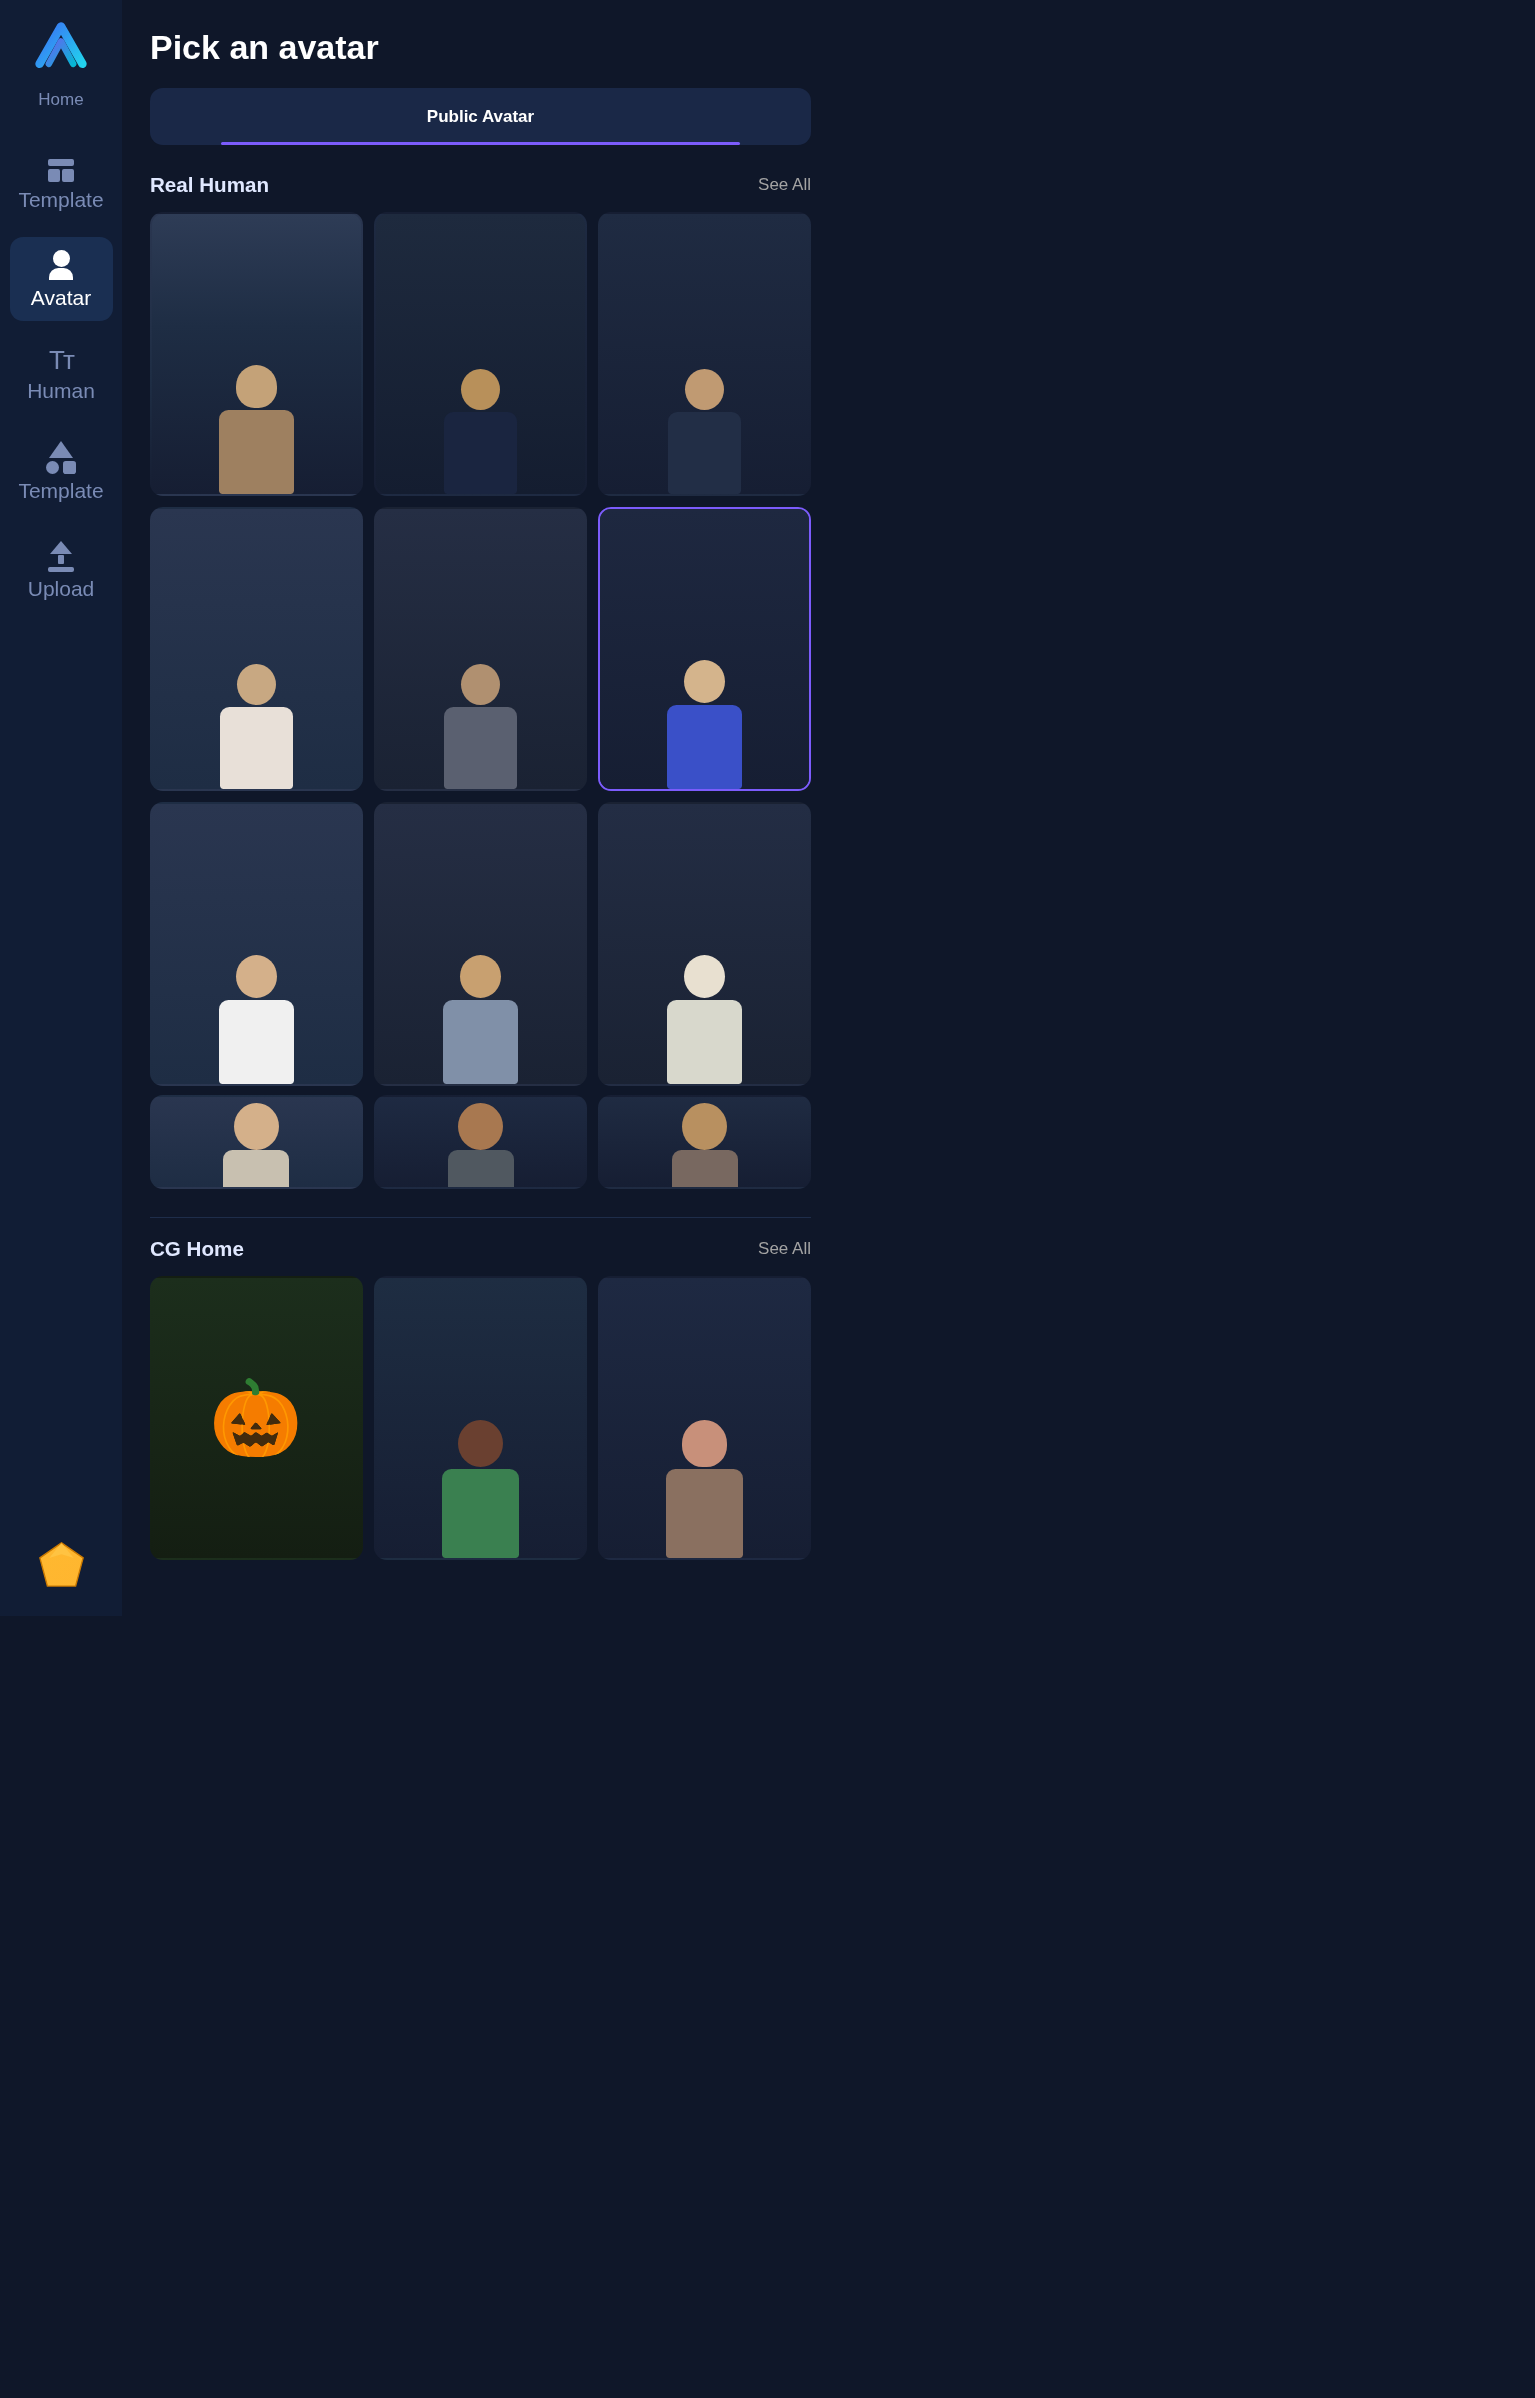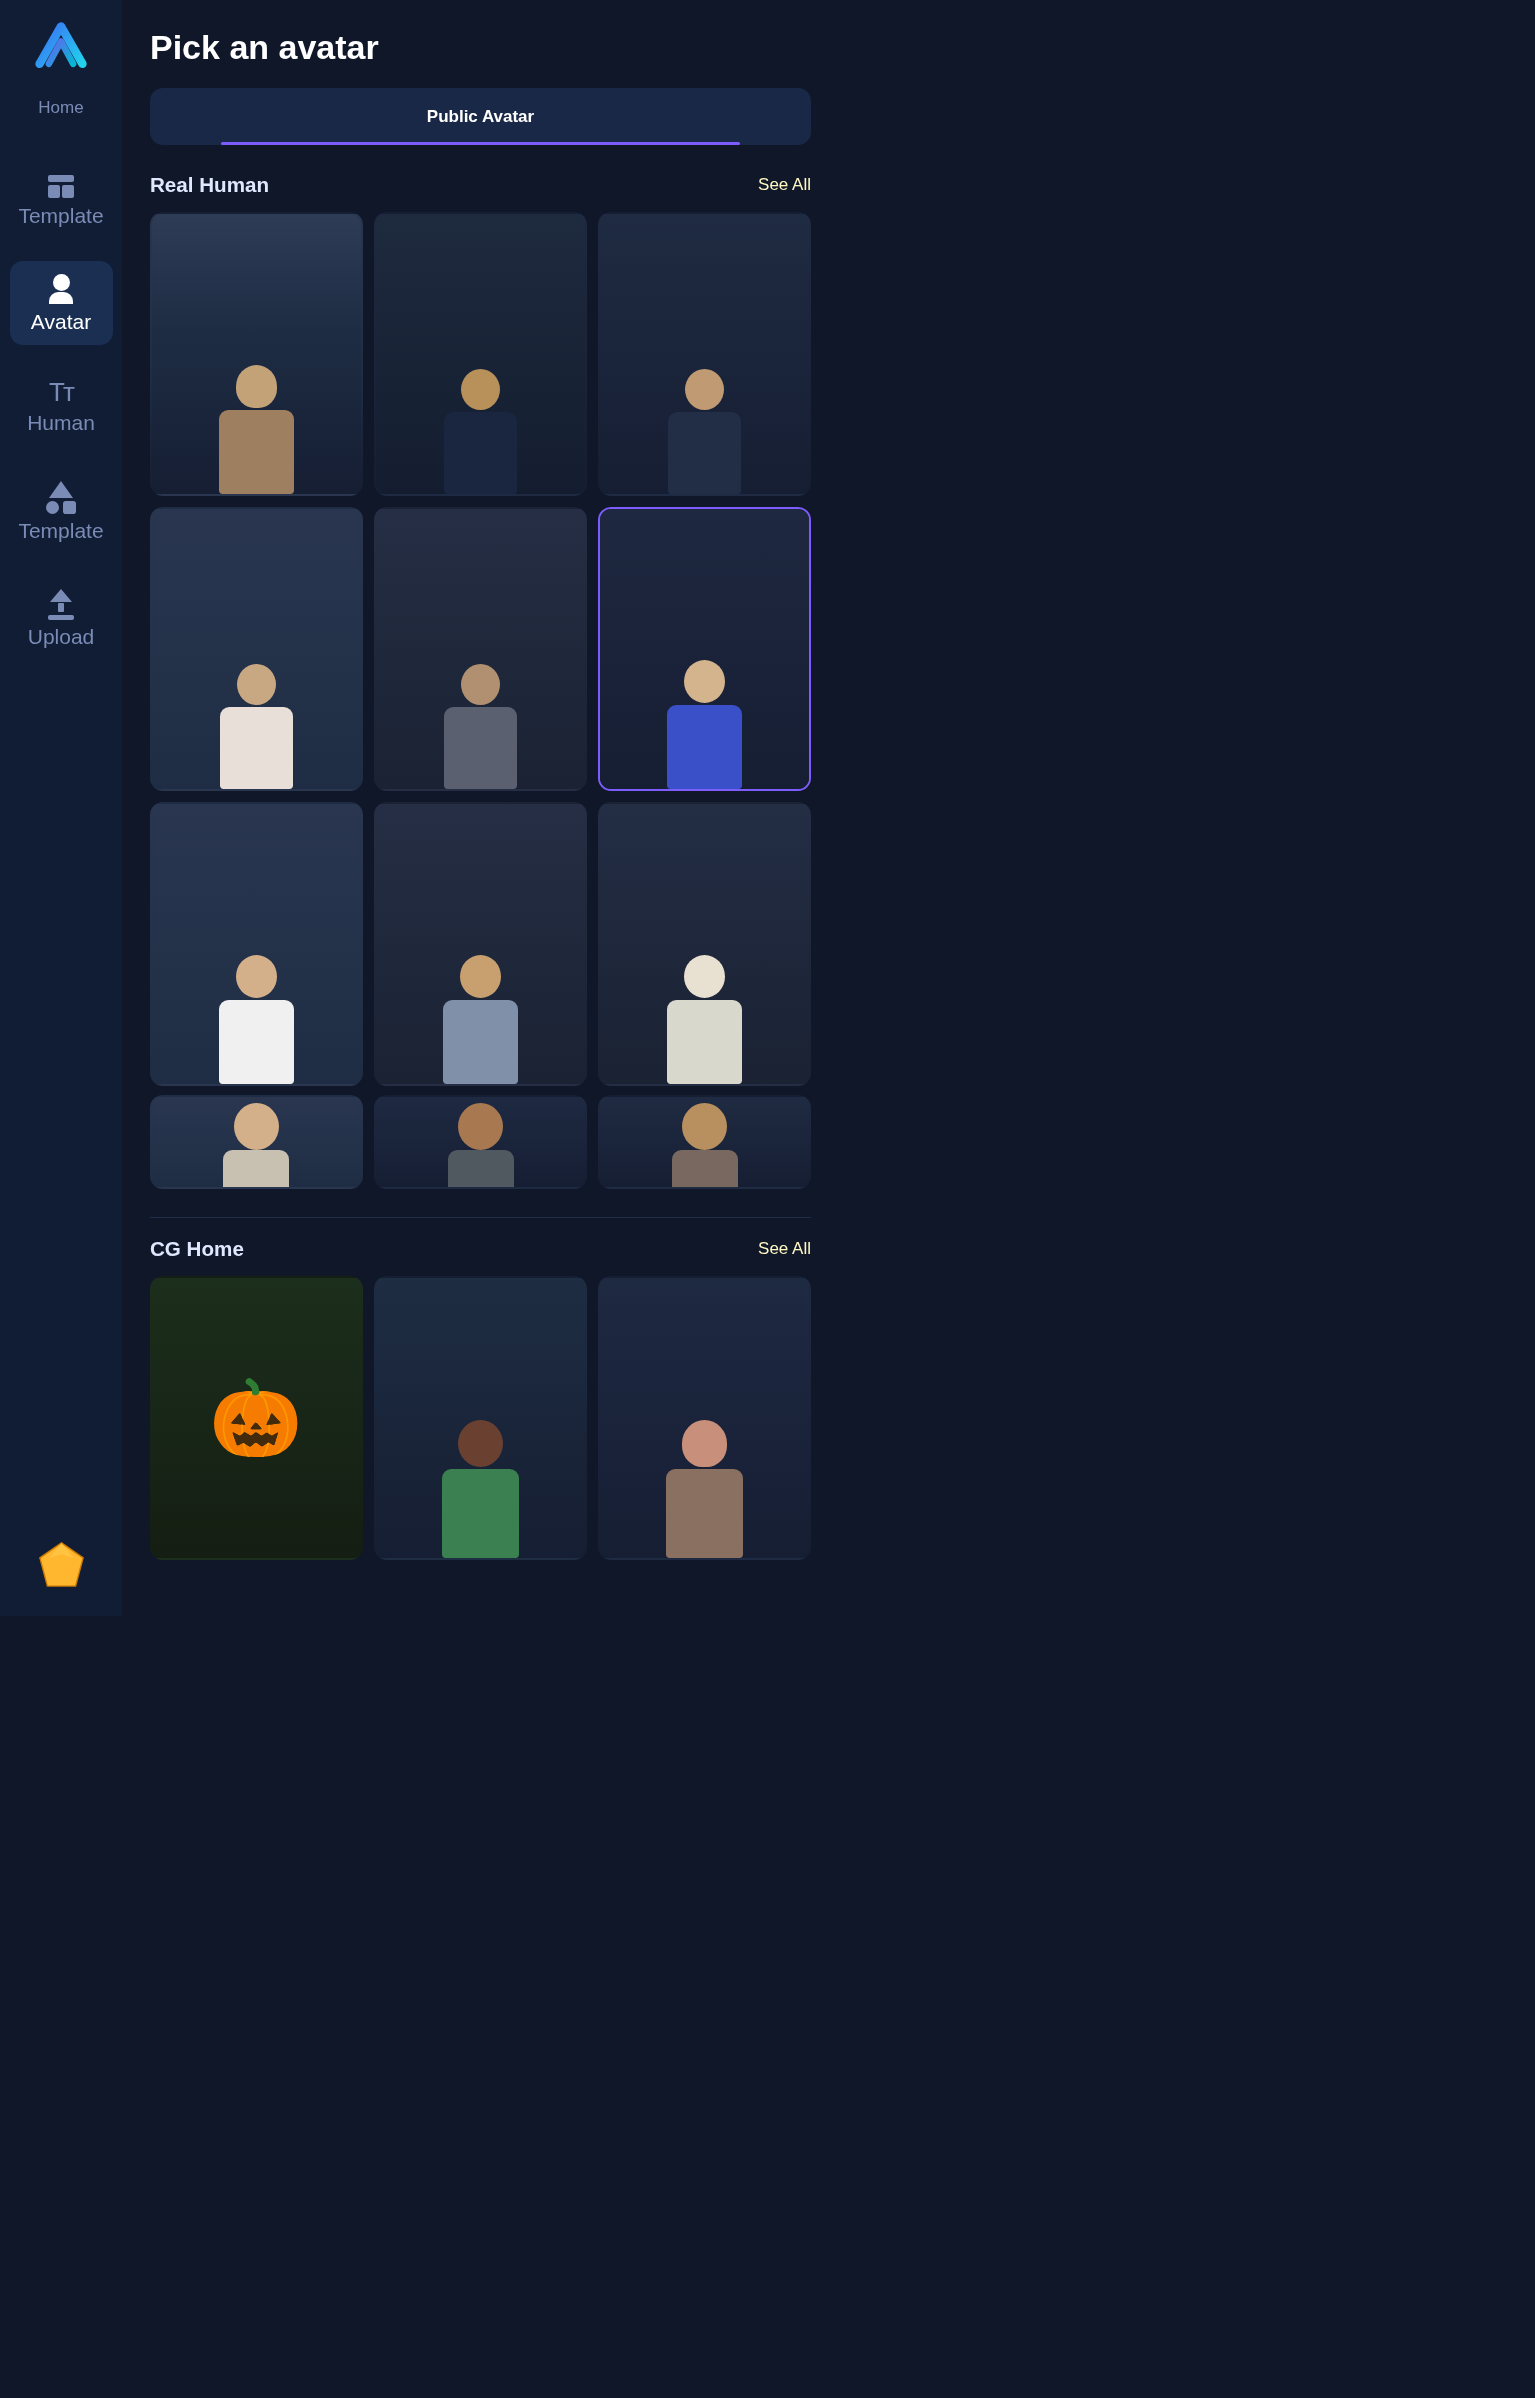--- a/index.html
+++ b/index.html
@@ -15,21 +15,21 @@
 
     
     .sidebar {
       width: 122px;
       min-height: 100%;
       background: #111d35;
       display: flex;
       flex-direction: column;
       align-items: center;
       padding: 19px 0;
-      gap: 16px;
+      gap: 8px;
       flex-shrink: 0;
     }
 
     .sidebar-home-label {
       color: #7a8bb5;
       font-size: 17px;
       margin-bottom: 28px;
     }
 
     .sidebar-item {
@@ -126,21 +126,21 @@
     }
 
     .section-title {
       font-size: 20.6px;
       font-weight: 600;
       color: #e0e8ff;
     }
 
     .see-all {
       font-size: 17px;
-      color: #fef9c3;
+      color: #a3a3a3;
       cursor: pointer;
     }
 
     
     .avatar-grid {
       display: grid;
       grid-template-columns: repeat(3, 1fr);
       gap: 11.2px;
       margin-bottom: 9.4px;
     }

